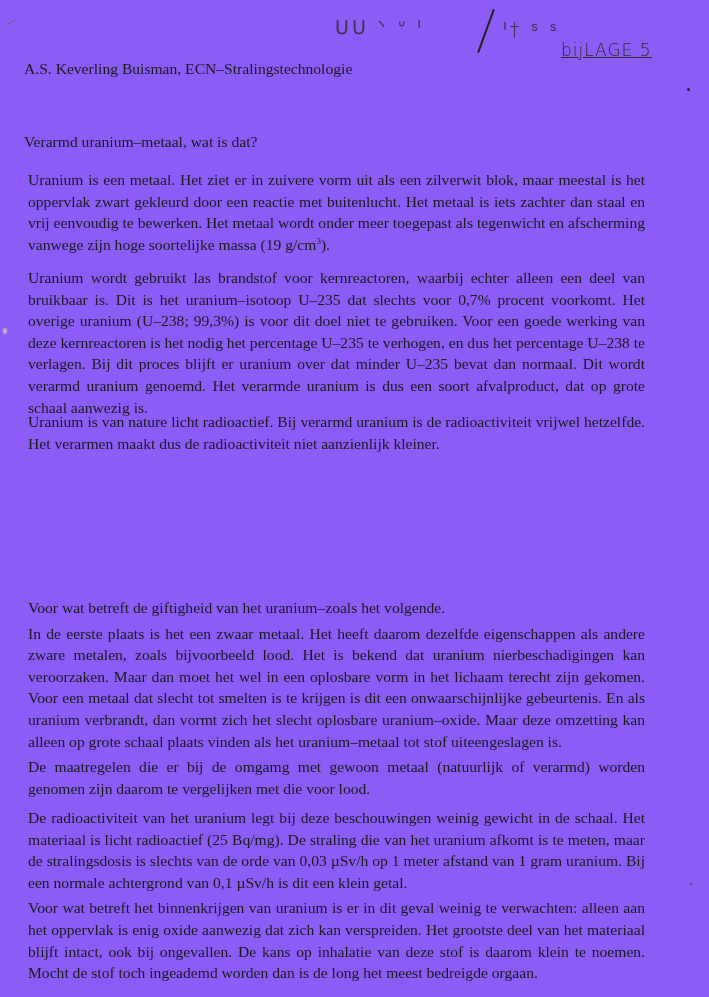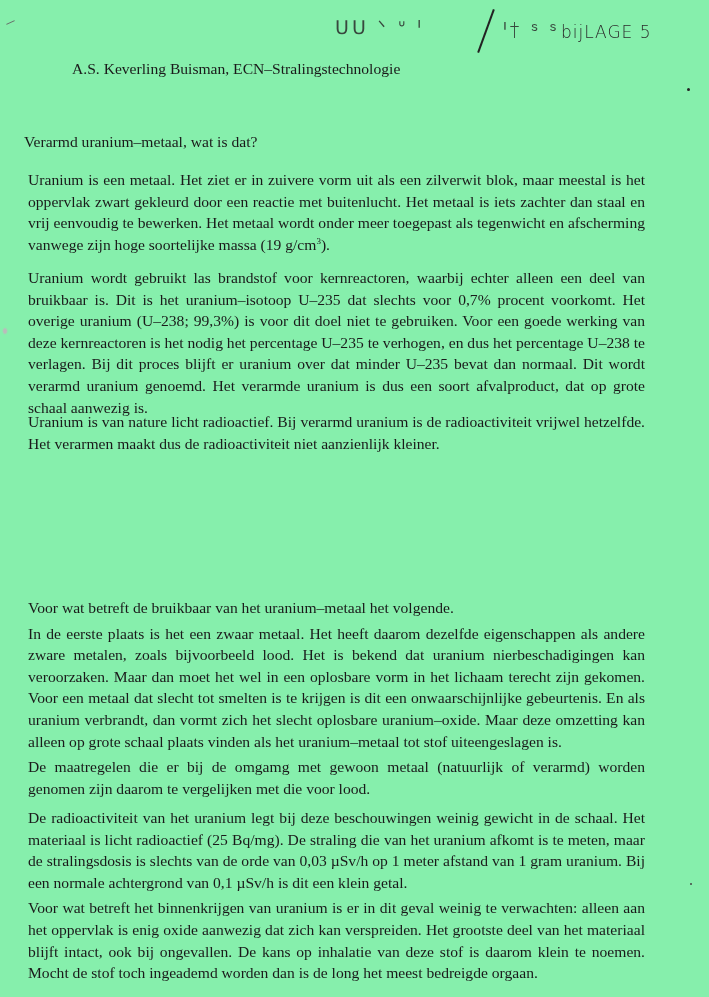--- a/index.html
+++ b/index.html
@@ -1,46 +1,46 @@
 <!DOCTYPE html>
 <html><head>
 <meta charset="utf-8">
 <style>
   html, body { margin: 0; padding: 0; background: #ffffff; }
   body {
     width: 709px; height: 997px; position: relative; overflow: hidden;
     font-family: "Liberation Serif", "DejaVu Serif", serif;
     color: #1a1a1a;
   }
-  .page { position: absolute; left: 0; top: 0; width: 709px; height: 997px; background: #86efac; }
+  .page { position: absolute; left: 0; top: 0; width: 709px; height: 997px; background: #8b5cf6; }
 
   .handwriting {
     position: absolute; top: 12px; left: 335px; width: 360px; height: 42px;
     font-family: "DejaVu Sans", sans-serif; font-size: 19px; letter-spacing: 3px;
     color: #2b2b2b; font-weight: 300; white-space: nowrap;
   }
   .handwriting .slash {
     position: absolute; left: 150px; top: -4px; width: 2px; height: 46px;
     background: #222; transform: rotate(20deg);
   }
   .handwriting .ref { position: absolute; left: 0; top: 4px; opacity: 0.85; }
   .handwriting .ref2 { position: absolute; left: 168px; top: 6px; opacity: 0.85; }
-  .handwriting .label { position: absolute; left: 226px; top: 10px; font-size: 17px; letter-spacing: 1px; }
+  .handwriting .label { position: absolute; left: 226px; top: 28px; font-size: 17px; letter-spacing: 1px; text-decoration: underline; }
 
   .tick-mark { position: absolute; left: 6px; top: 22px; width: 9px; height: 1px; background: #666; transform: rotate(-25deg); }
   .dot-mark { position: absolute; left: 687px; top: 88px; width: 3px; height: 3px; border-radius: 50%; background: #222; }
   .dot-mark2 { position: absolute; left: 690px; top: 883px; width: 2px; height: 2px; border-radius: 50%; background: #444; }
   .speck { position: absolute; left: 2px; top: 327px; width: 6px; height: 8px; background: radial-gradient(#bbb 30%, transparent 70%); }
 
   .text {
     position: absolute; left: 24px; width: 625px;
     font-size: 15.6px; line-height: 21.6px;
     text-align: justify; text-align-last: left;
   }
-  .header { top: 58px; text-align: center; margin-left: 48px; }
+  .header { top: 58px; text-align: center; }
   .header div { line-height: 21px; }
   .title { top: 131px; text-align: center; }
   .p1 { top: 165px; }
   .p2 { top: 263px; font-family: Liberation Serif, serif; }
   .p3 { top: 407px; }
   .p4 { top: 593px; }
   .p5 { top: 803px; }
   .text p { margin: 4px; }
   sup { font-size: 9px; line-height: 0; }
 </style>
@@ -73,21 +73,21 @@
 
   <div class="text p2">
     <p>Uranium wordt gebruikt las brandstof voor kernreactoren, waarbij echter alleen een deel van bruikbaar is. Dit is het uranium–isotoop U–235 dat slechts voor 0,7% procent voorkomt. Het overige uranium (U–238; 99,3%) is voor dit doel niet te gebruiken. Voor een goede werking van deze kernreactoren is het nodig het percentage U–235 te verhogen, en dus het percentage U–238 te verlagen. Bij dit proces blijft er uranium over dat minder U–235 bevat dan normaal. Dit wordt verarmd uranium genoemd. Het verarmde uranium is dus een soort afvalproduct, dat op grote schaal aanwezig is.</p>
   </div>
 
   <div class="text p3">
     <p>Uranium is van nature licht radioactief. Bij verarmd uranium is de radioactiviteit vrijwel hetzelfde. Het verarmen maakt dus de radioactiviteit niet aanzienlijk kleiner.</p>
   </div>
 
   <div class="text p4">
-    <p>Voor wat betreft de bruikbaar van het uranium–metaal het volgende.</p>
+    <p>Voor wat betreft de giftigheid van het uranium–zoals het volgende.</p>
     <p>In de eerste plaats is het een zwaar metaal. Het heeft daarom dezelfde eigenschappen als andere zware metalen, zoals bijvoorbeeld lood. Het is bekend dat uranium nierbeschadigingen kan veroorzaken. Maar dan moet het wel in een oplosbare vorm in het lichaam terecht zijn gekomen. Voor een metaal dat slecht tot smelten is te krijgen is dit een onwaarschijnlijke gebeurtenis. En als uranium verbrandt, dan vormt zich het slecht oplosbare uranium–oxide. Maar deze omzetting kan alleen op grote schaal plaats vinden als het uranium–metaal tot stof uiteengeslagen is.</p>
     <p>De maatregelen die er bij de omgamg met gewoon metaal (natuurlijk of verarmd) worden genomen zijn daarom te vergelijken met die voor lood.</p>
   </div>
 
   <div class="text p5">
     <p>De radioactiviteit van het uranium legt bij deze beschouwingen weinig gewicht in de schaal. Het materiaal is licht radioactief (25 Bq/mg). De straling die van het uranium afkomt is te meten, maar de stralingsdosis is slechts van de orde van 0,03 µSv/h op 1 meter afstand van 1 gram uranium. Bij een normale achtergrond van 0,1 µSv/h is dit een klein getal.</p>
     <p>Voor wat betreft het binnenkrijgen van uranium is er in dit geval weinig te verwachten: alleen aan het oppervlak is enig oxide aanwezig dat zich kan verspreiden. Het grootste deel van het materiaal blijft intact, ook bij ongevallen. De kans op inhalatie van deze stof is daarom klein te noemen. Mocht de stof toch ingeademd worden dan is de long het meest bedreigde orgaan.</p>
   </div>
 
 </div>

